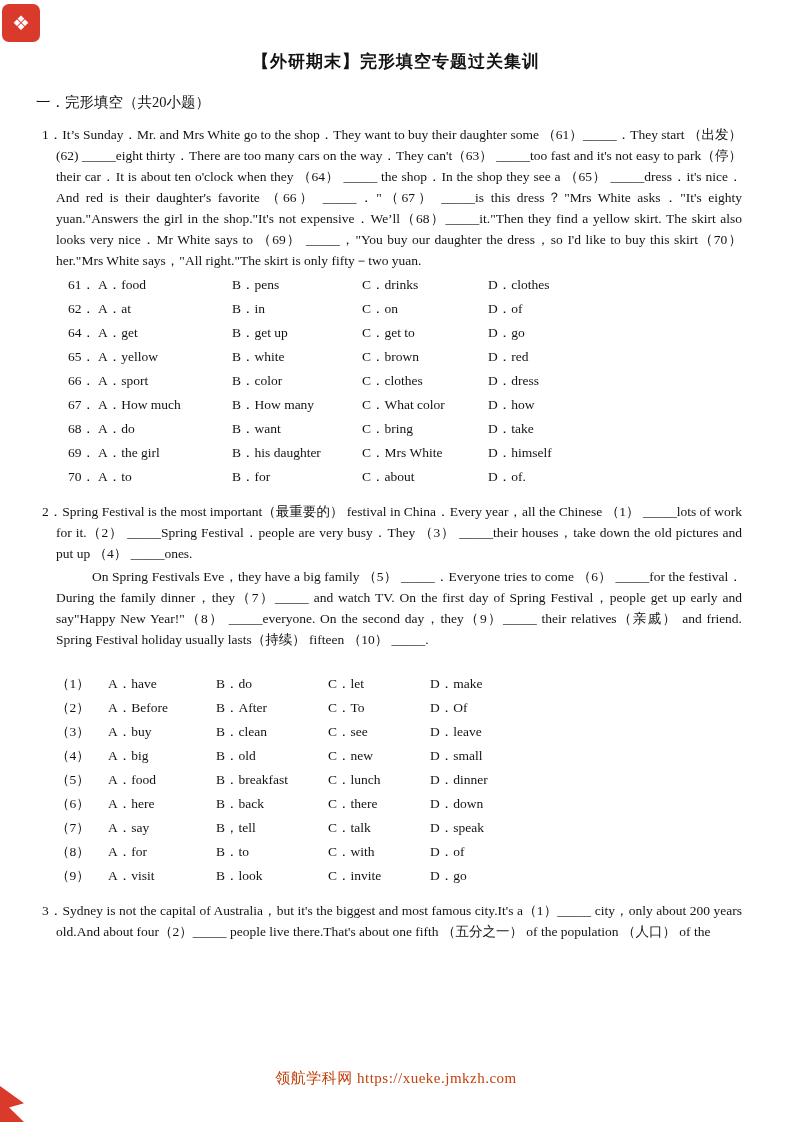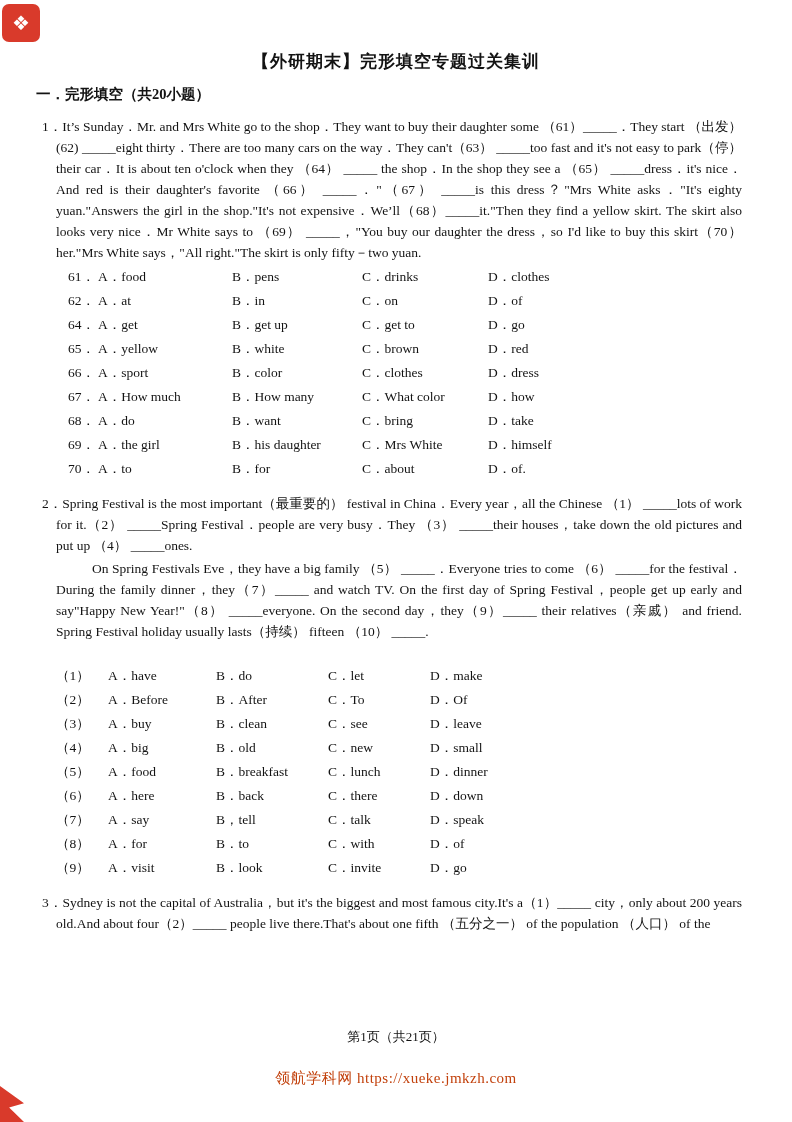--- a/index.html
+++ b/index.html
@@ -31,22 +31,22 @@
     background:#d93a2b;
     clip-path:polygon(0 0, 100% 48%, 38% 60%, 100% 100%, 0 100%);
   }
   .title {
     padding-top:50px;
     text-align:center;
     font-size:17px; font-weight:bold;
     letter-spacing:1px;
   }
   .section-heading {
-    margin:12px 0 4px 36px;
-    font-size:14.5px; font-weight:bold;
+    margin:20px 0 4px 36px;
+    font-size:14.5px; font-weight:normal;
   }
   p.q {
     margin:12px 50px 2px 42px;
     padding-left:14px; text-indent:-14px;
     font-size:13.5px; line-height:21px;
     text-align:justify;
   }
   p.q-cont {
     margin:0 50px 14px 56px;
     text-indent:36px;
@@ -248,19 +248,18 @@
           <td>B．look</td>
           <td>C．invite</td>
           <td>D．go</td>
         </tr>
 
       </tbody>
   </table>
 
   <p class="q">3．Sydney is not the capital of Australia，but it's the biggest and most famous city.It's a（1）_____ city，only about 200 years old.And about four（2）_____ people live there.That's about one fifth （五分之一） of the population （人口） of the</p>
 
-  <div class="footer">第1页（共21页）</div>
 
   <div class="watermark">领航学科网 https://xueke.jmkzh.com</div>
 
   <div class="logo-bottom"></div>
 
 </div>
 
 </body></html>

